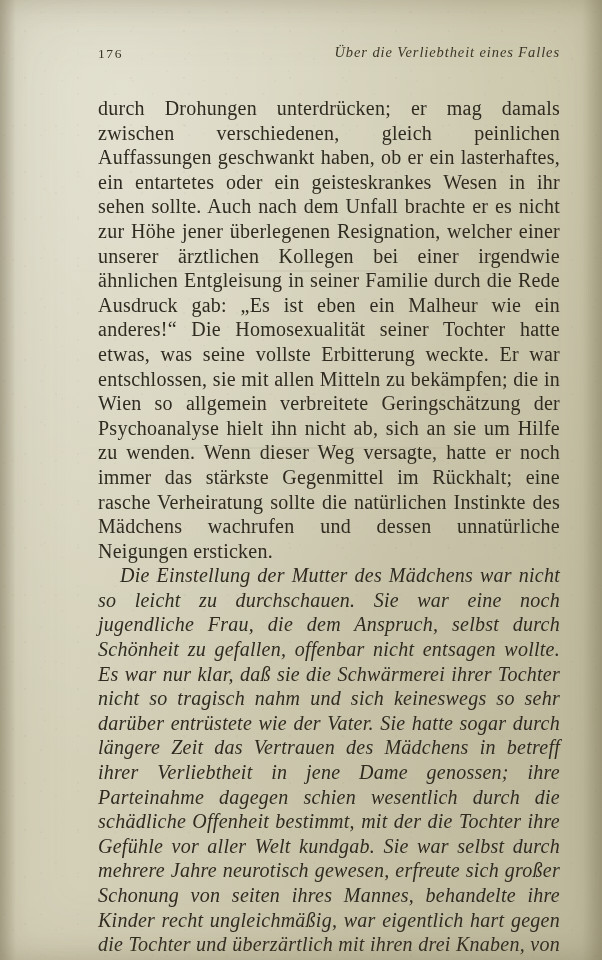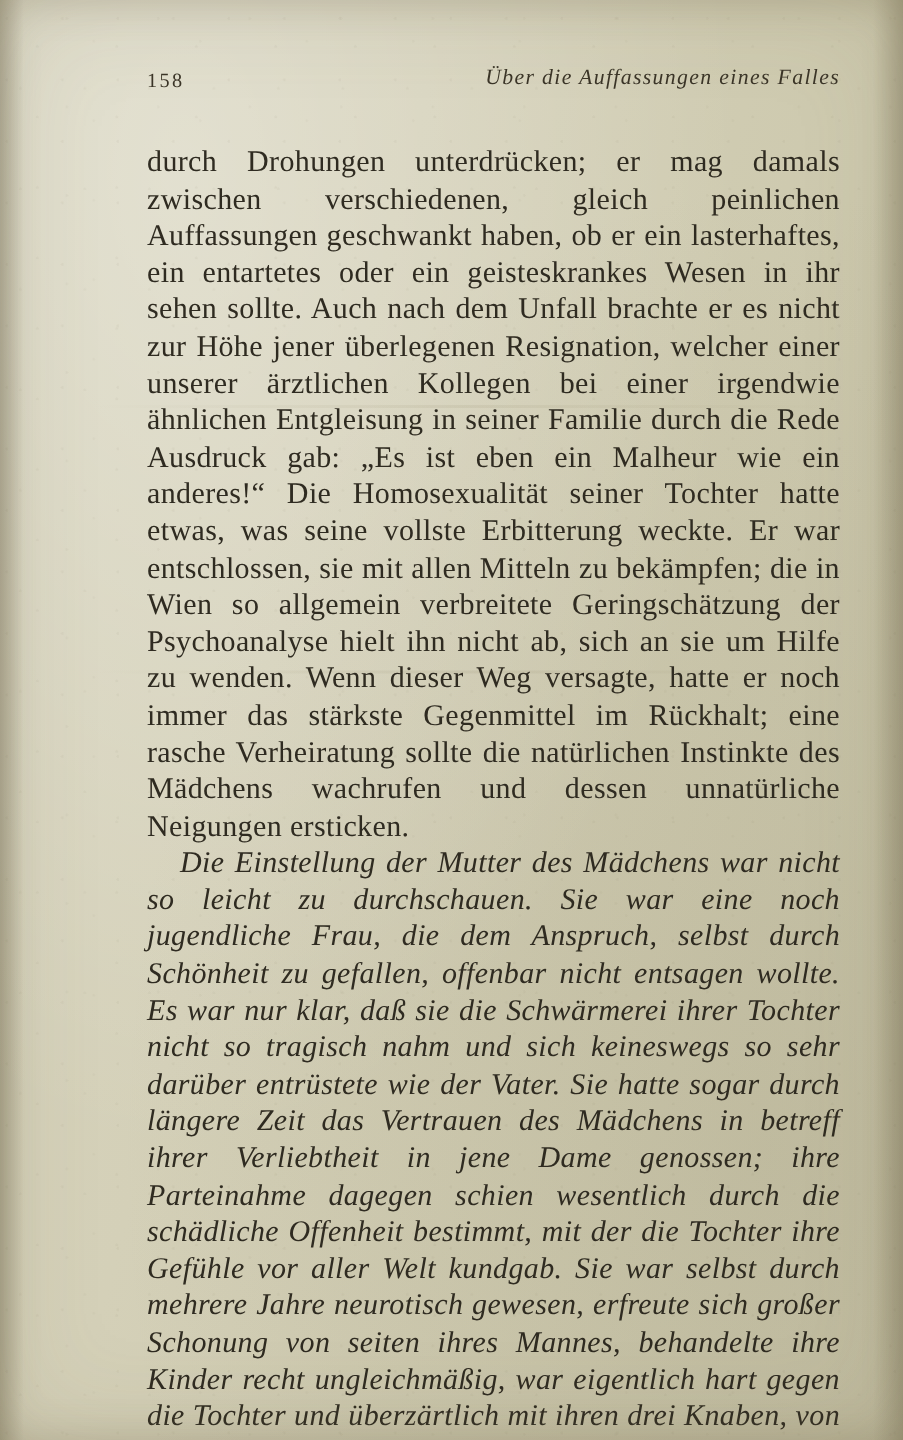--- a/index.html
+++ b/index.html
@@ -127,22 +127,22 @@
 
   <div class="edge-left"></div>
   <div class="edge-right"></div>
 
   <div class="streak" style="top:270px"></div>
   <div class="streak" style="top:447px"></div>
 
   <div class="content">
 
     <div class="running-head">
-      <div class="folio">158</div>
-      <div class="head-title">Über die Auffassungen eines Falles</div>
+      <div class="folio">176</div>
+      <div class="head-title">Über die Verliebtheit eines Falles</div>
     </div>
 
     <div class="body-text">
       <p>durch Drohungen unterdrücken; er mag damals zwischen verschiedenen, gleich peinlichen Auffassungen geschwankt haben, ob er ein lasterhaftes, ein entartetes oder ein geisteskrankes Wesen in ihr sehen sollte. Auch nach dem Unfall brachte er es nicht zur Höhe jener überlegenen Resignation, welcher einer unserer ärztlichen Kollegen bei einer irgendwie ähnlichen Entgleisung in seiner Familie durch die Rede Ausdruck gab: „Es ist eben ein Malheur wie ein anderes!“ Die Homosexualität seiner Tochter hatte etwas, was seine vollste Erbitterung weckte. Er war entschlossen, sie mit allen Mitteln zu bekämpfen; die in Wien so allgemein verbreitete Geringschätzung der Psychoanalyse hielt ihn nicht ab, sich an sie um Hilfe zu wenden. Wenn dieser Weg versagte, hatte er noch immer das stärkste Gegenmittel im Rückhalt; eine rasche Verheiratung sollte die natürlichen Instinkte des Mädchens wachrufen und dessen unnatürliche Neigungen ersticken.</p>
       <p class="indent">Die Einstellung der Mutter des Mädchens war nicht so leicht zu durchschauen. Sie war eine noch jugendliche Frau, die dem Anspruch, selbst durch Schönheit zu gefallen, offenbar nicht entsagen wollte. Es war nur klar, daß sie die Schwärmerei ihrer Tochter nicht so tragisch nahm und sich keineswegs so sehr darüber entrüstete wie der Vater. Sie hatte sogar durch längere Zeit das Vertrauen des Mädchens in betreff ihrer Verliebtheit in jene Dame genossen; ihre Parteinahme dagegen schien wesentlich durch die schädliche Offenheit bestimmt, mit der die Tochter ihre Gefühle vor aller Welt kundgab. Sie war selbst durch mehrere Jahre neurotisch gewesen, erfreute sich großer Schonung von seiten ihres Mannes, behandelte ihre Kinder recht ungleichmäßig, war eigentlich hart gegen die Tochter und überzärtlich mit ihren drei Knaben, von denen der jüngste ein Spätling war, gegenwärtig noch nicht drei Jahre alt. Bestimmteres über ihren Charakter zu erfahren, war nicht leicht, denn infolge von Motiven, die erst später</p>
     </div>
 
   </div>
 
   <div class="vignette"></div>

